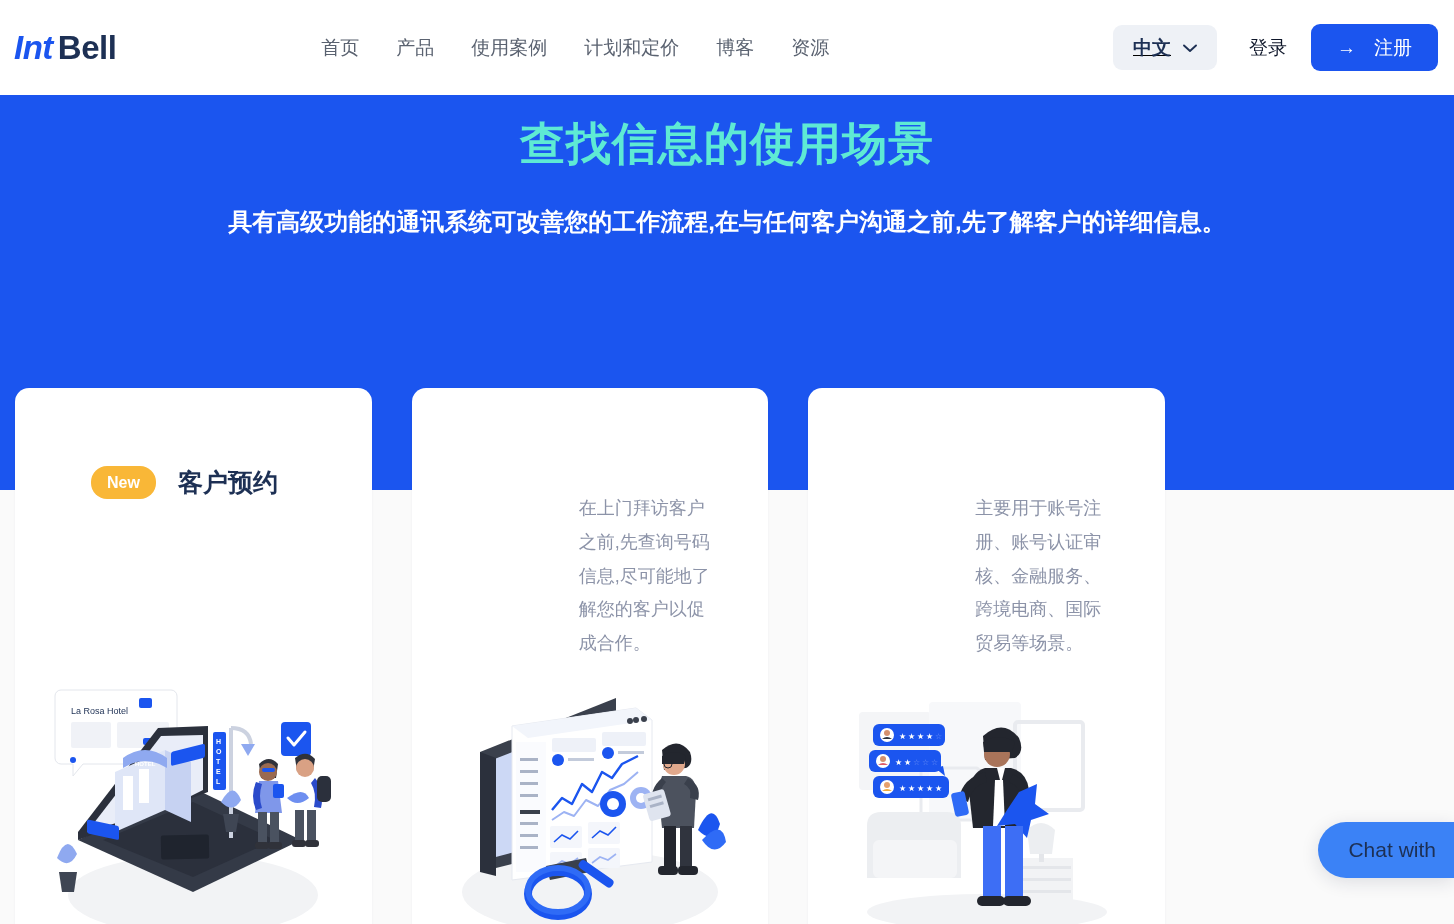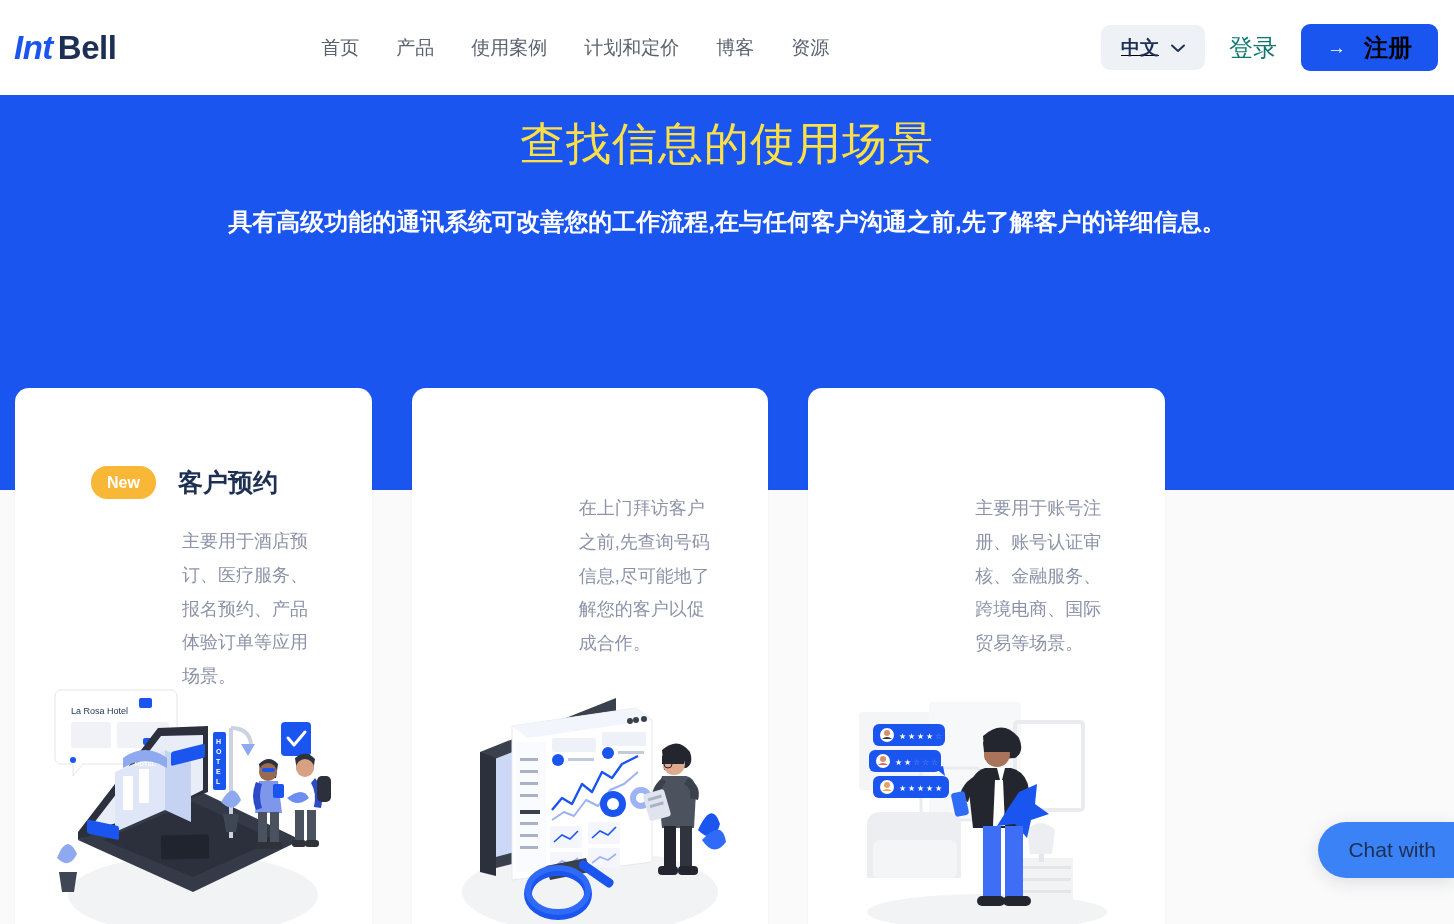--- a/index.html
+++ b/index.html
@@ -26,37 +26,37 @@
   }
 
   .header-right{ margin-left:auto; display:flex; align-items:center; gap:18px; }
   .lang{
     background:#eef1f6; border-radius:9px;
     height:45px; display:flex; align-items:center; gap:12px;
     padding:0 20px; cursor:pointer;text-decoration:underline;
   }
   .lang-label{ font-size:19px; font-weight:bold; color:#1d3054; }
   .chev{ display:block; }
-  .login{ font-size:24px; color:#0f766e; cursor:pointer; padding:0 6px; }
+  .login{ font-size:19px; color:#0f172a; cursor:pointer; padding:0 6px;margin-left:8px; }
   .signup{
     background:#1b55ef; border-radius:9px; height:47px;
     display:flex; align-items:center; gap:18px;
     padding:0 26px; cursor:pointer; border:none;
   }
   .signup .arrow{ color:#fff; font-size:19px; line-height:1; }
-  .signup .label{ color:#000000; font-size:24px; font-weight:bold; }
+  .signup .label{ color:#ffffff; font-size:19px; font-weight:normal; }
 
   
   .hero{
     position:absolute; left:0; top:95px; width:1454px; height:395px;
     background:#1b55ef; z-index:0;
   }
   .hero-title{
-    text-align:center; color:#fde047;
-    font-size:45px; font-weight:normal;
+    text-align:center; color:#5eead4;
+    font-size:45px; font-weight:bold;
     margin-top:19px; letter-spacing:1px;
   }
   .hero-sub{
     margin:30px auto 0; width:1110px; text-align:center;
     color:#ffffff; font-size:24px; font-weight:bold; line-height:1.48;
   }
 
   
   .cards{
     position:absolute; left:0; top:372px; width:1180px;
@@ -139,21 +139,20 @@
   <p class="hero-sub">具有高级功能的通讯系统可改善您的工作流程,在与任何客户沟通之前,先了解客户的详细信息。</p>
 </div>
 
 <div class="cards">
 
   <div class="card">
     <div class="card-head">
       <span class="badge" style="background:#f9b737">New</span>
       <span class="card-title">客户预约</span>
     </div>
-    <p class="card-desc">主要用于酒店预订、医疗服务、报名预约、产品体验订单等应用场景。</p>
     <div class="card-art">
       <svg width="300" height="260" viewBox="0 0 300 260">
         <ellipse cx="150" cy="215" rx="125" ry="40" fill="#f2f3f5"></ellipse>
 
         <path d="M18 10 h110 a6 6 0 0 1 6 6 v62 a6 6 0 0 1 -6 6 h-88 l-10 12 v-12 h-12 a6 6 0 0 1 -6 -6 v-62 a6 6 0 0 1 6 -6 z" fill="#fff" stroke="#e3e6ec"></path>
         <rect x="96" y="18" width="13" height="10" rx="2" fill="#1b55ef"></rect>
         <text x="28" y="34" font-family="Liberation Sans, sans-serif" font-size="9" fill="#1d3054">La Rosa Hotel</text>
         <rect x="28" y="42" width="40" height="26" rx="2" fill="#f0f2f7"></rect>
         <rect x="74" y="42" width="52" height="26" rx="2" fill="#f0f2f7"></rect>
         <rect x="100" y="58" width="24" height="7" rx="2" fill="#1b55ef"></rect>

